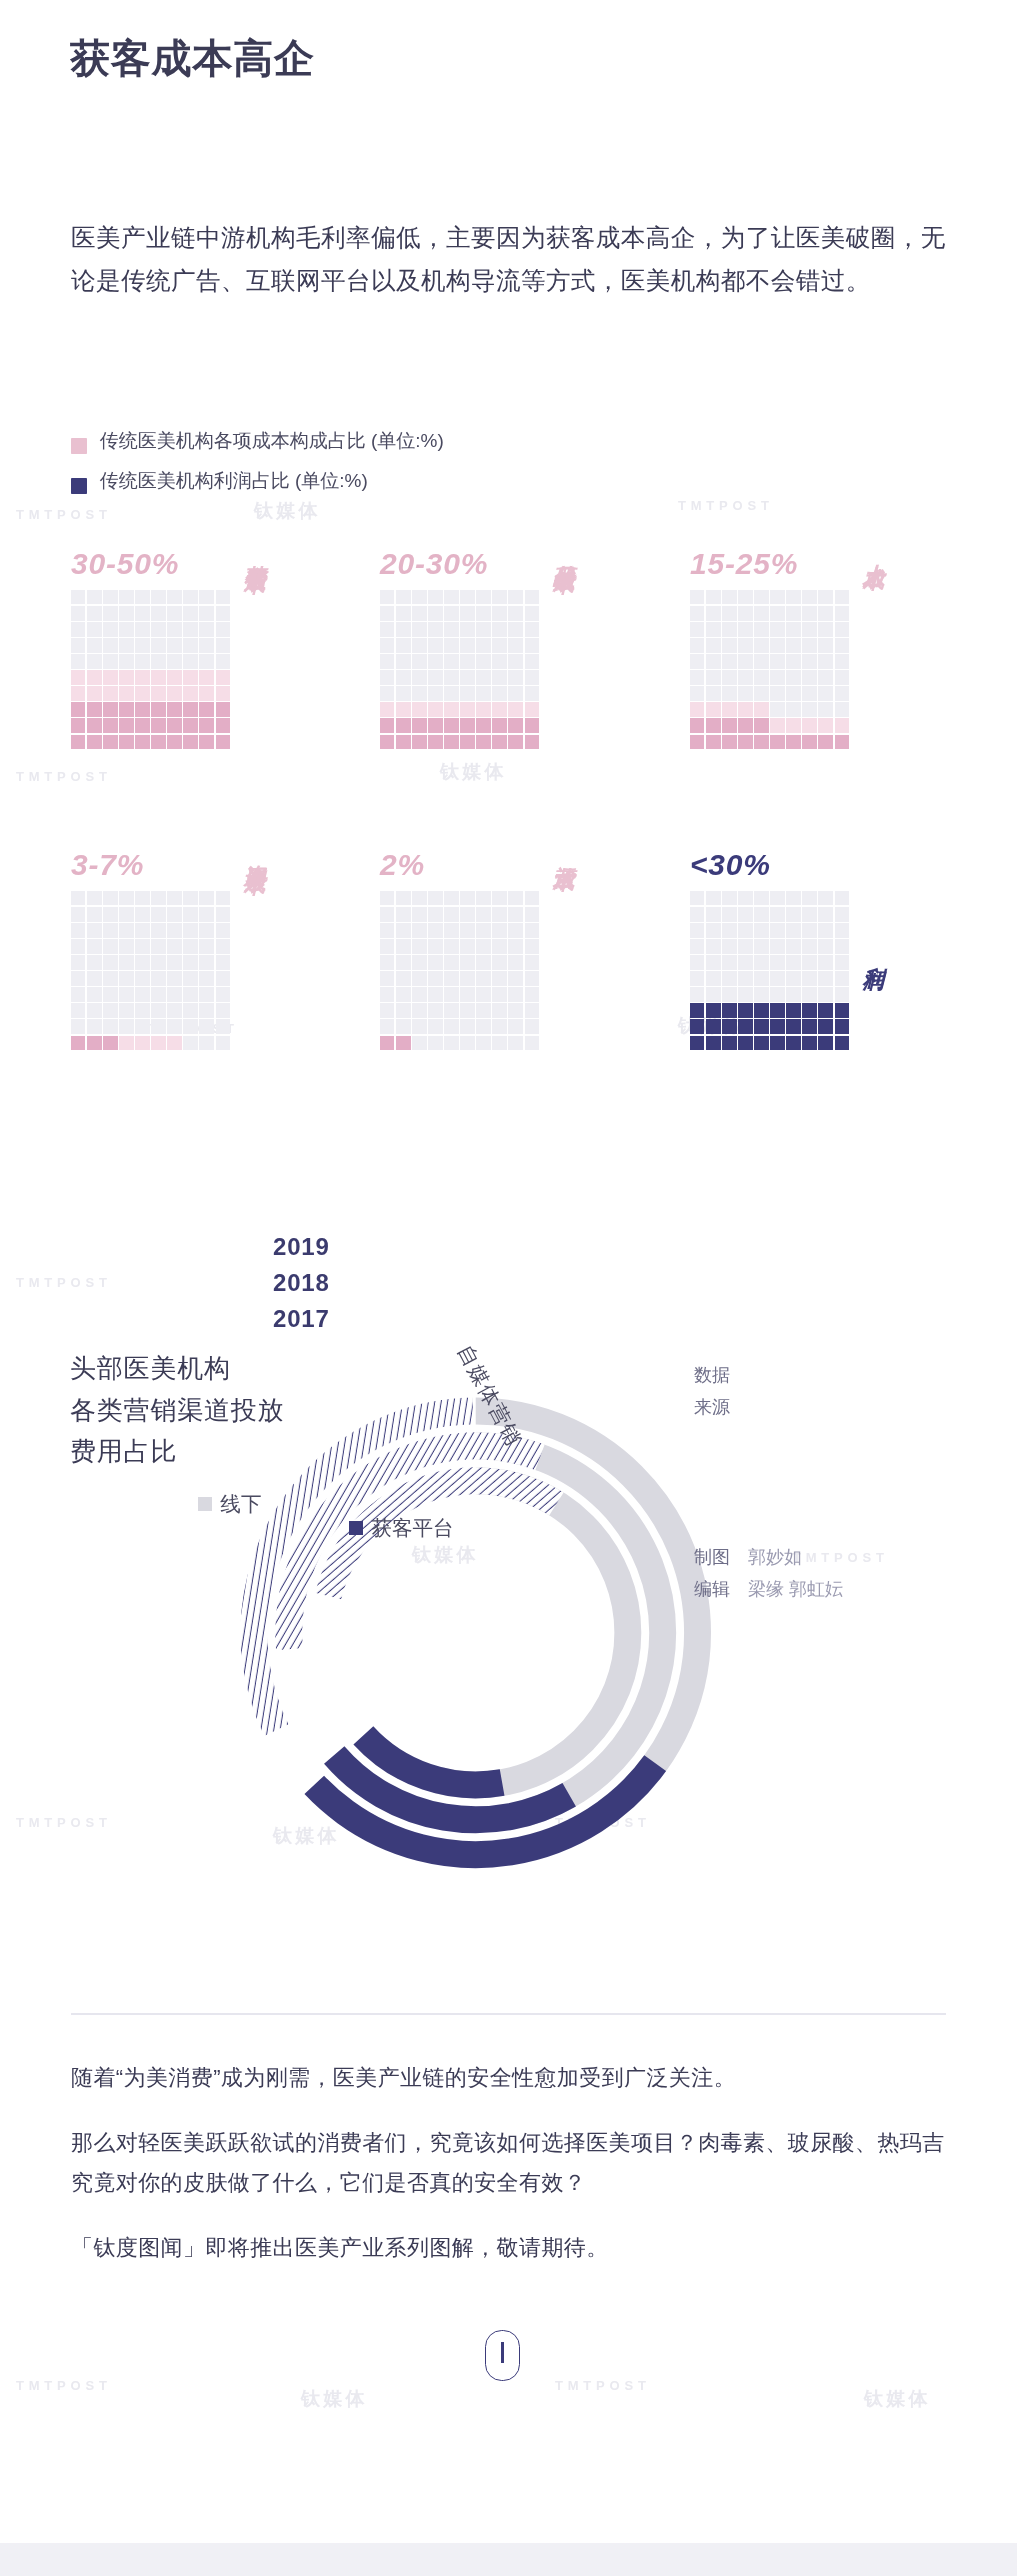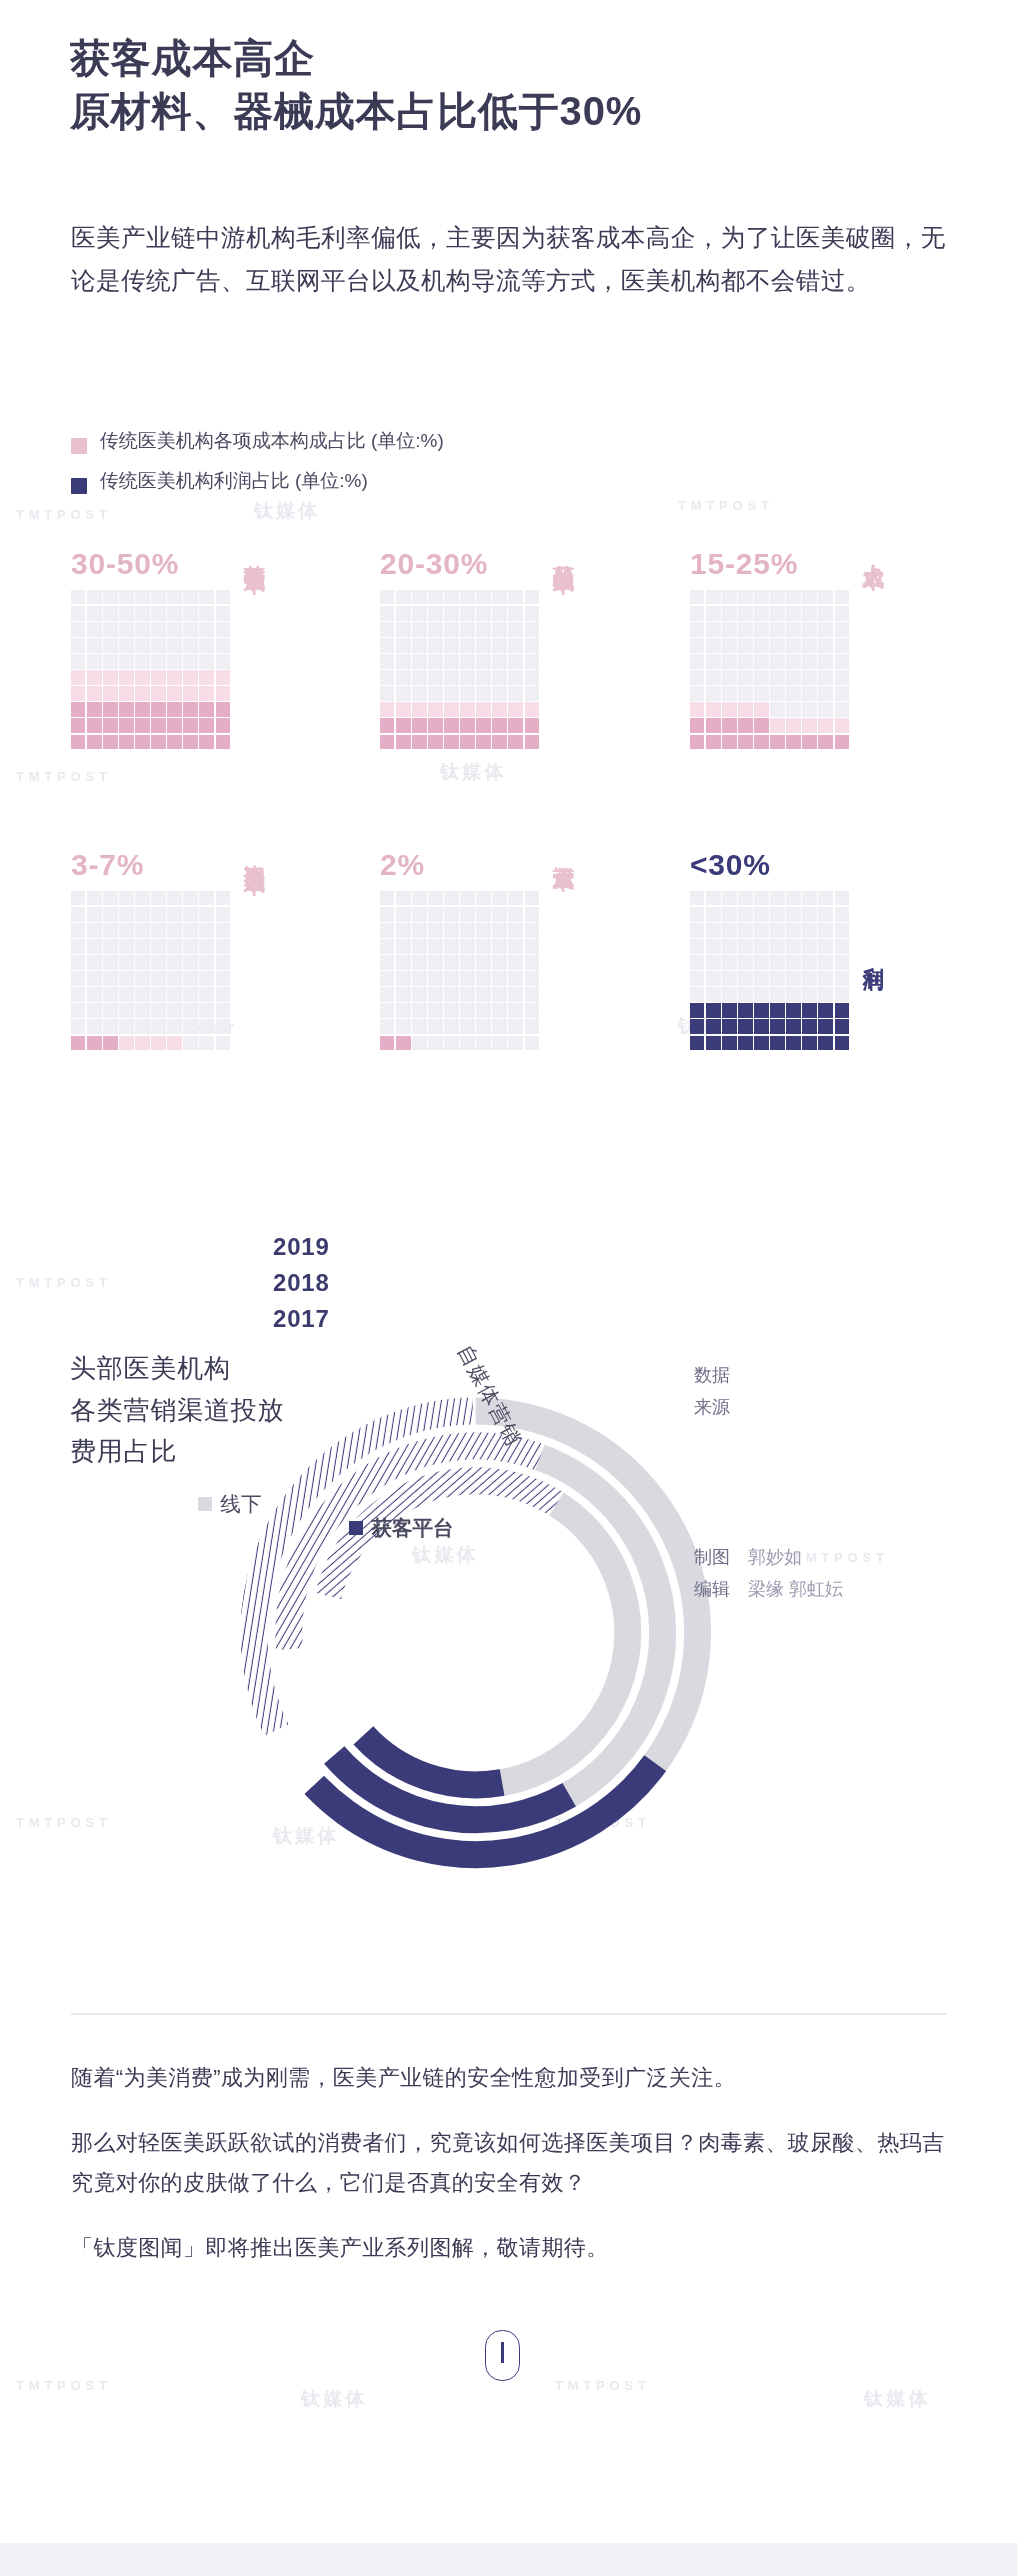--- a/index.html
+++ b/index.html
@@ -59,21 +59,21 @@
   .legend-row{
     display:flex;
     align-items:flex-end;
     margin-bottom:14.3px;
   }
   .legend-swatch{
     width:16px;height:16px;margin-right:12.7px;border-radius:0.8px;
   }
   .legend-label{font-size:19px;color:#4a4a60;}
   
-  .cellblock{position:absolute;}
+  .cellblock{position:absolute;font-style:italic;}
   .cell-value{
     font-size:30px;font-weight:700;color:#e3b3c6;letter-spacing:0.8px;
     margin-bottom:8px;height:35px;
   }
   .cell-value.profit{color:#3b3b7a;}
   .grid{
     position:relative;
     width:159px;height:159px;
     display:grid;
     grid-template-columns:repeat(10,1fr);
@@ -101,21 +101,21 @@
   
   .donut-wrap{position:absolute;left:0;top:1205px;width:868px;height:713px;}
   .years{position:absolute;left:273px;top:24px;text-align:right;}
   .year{font-size:24px;font-weight:700;color:#3b3b6e;line-height:1.5;letter-spacing:0.8px;}
   .donut-title{
     position:absolute;left:70px;top:143px;
     font-size:26px;line-height:1.6;color:#3b3b55;font-weight:500;letter-spacing:0.8px;
   }
   .lbl-offline{position:absolute;left:198px;top:285px;font-size:20.6px;color:#4a4a60;}
   .lbl-offline .sw{display:inline-block;width:14.3px;height:14.3px;background:#d9d9e0;margin-right:8px;}
-  .lbl-platform{position:absolute;left:349px;top:309px;font-size:20.6px;color:#4a4a60;font-weight:bold;}
+  .lbl-platform{position:absolute;left:349px;top:309px;font-size:20.6px;color:#4a4a60;}
   .lbl-platform .sw{display:inline-block;width:14.3px;height:14.3px;background:#3b3b7a;margin-right:8px;}
   .lbl-selfmedia{
     position:absolute;left:476px;top:135px;font-size:20.6px;color:#4a4a60;
     transform:rotate(62deg);transform-origin:left top;letter-spacing:1.6px;
   }
   .sources{position:absolute;left:694px;top:155px;display:flex;font-size:18px;color:#9a9ab0;line-height:1.75;}
   .sources .k{width:54px;color:#6e6e88;}
   .sources .v{color:#a7a7bc;}
   .credits{position:absolute;left:694px;top:337px;display:flex;font-size:18px;color:#9a9ab0;line-height:1.75;}
   .credits .k{width:54px;color:#6e6e88;}
@@ -151,21 +151,20 @@
   <div class="wm" style="left:16px;top:1815px;">TMTPOST</div>
   <div class="wm cn" style="left:273px;top:1823px;">钛媒体</div>
   <div class="wm" style="left:555px;top:1815px;">TMTPOST</div>
   <div class="wm" style="left:16px;top:2378px;">TMTPOST</div>
   <div class="wm cn" style="left:301px;top:2386px;">钛媒体</div>
   <div class="wm" style="left:555px;top:2378px;">TMTPOST</div>
   <div class="wm cn" style="left:864px;top:2386px;">钛媒体</div>
 
   <div class="title">
     <div>获客成本高企</div>
-    <div>原材料、器械成本占比低于30%</div>
   </div>
   <div class="intro">医美产业链中游机构毛利率偏低，主要因为获客成本高企，为了让医美破圈，无论是传统广告、互联网平台以及机构导流等方式，医美机构都不会错过。</div>
 
   <div class="legend">
     <div class="legend-row">
       <span class="legend-swatch" style="background:#e9c0d0;"></span>
       <span class="legend-label">传统医美机构各项成本构成占比 (单位:%)</span>
     </div>
     <div class="legend-row">
       <span class="legend-swatch" style="background:#3b3b7a;"></span>

